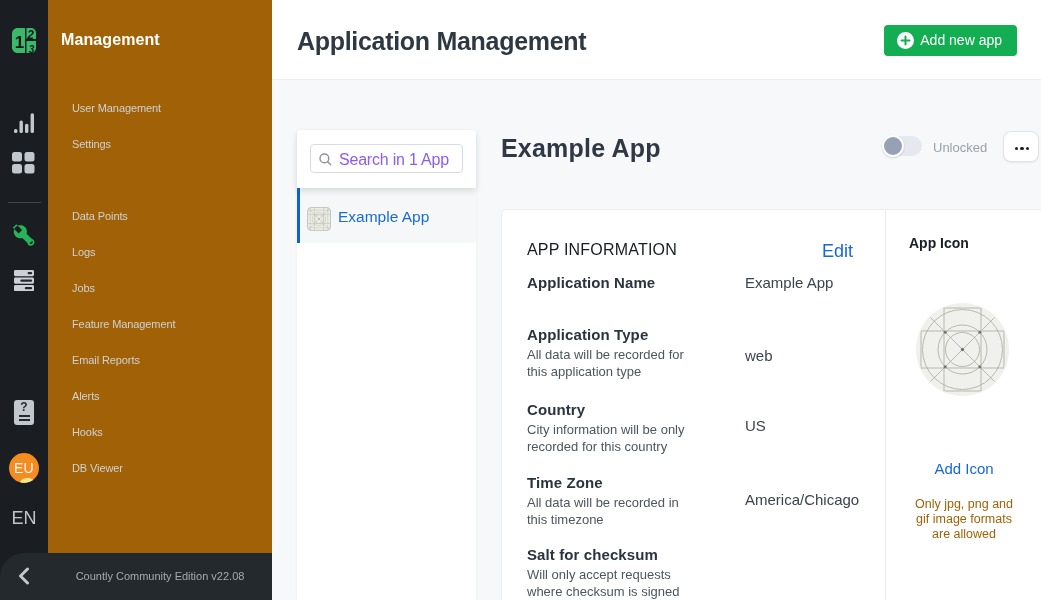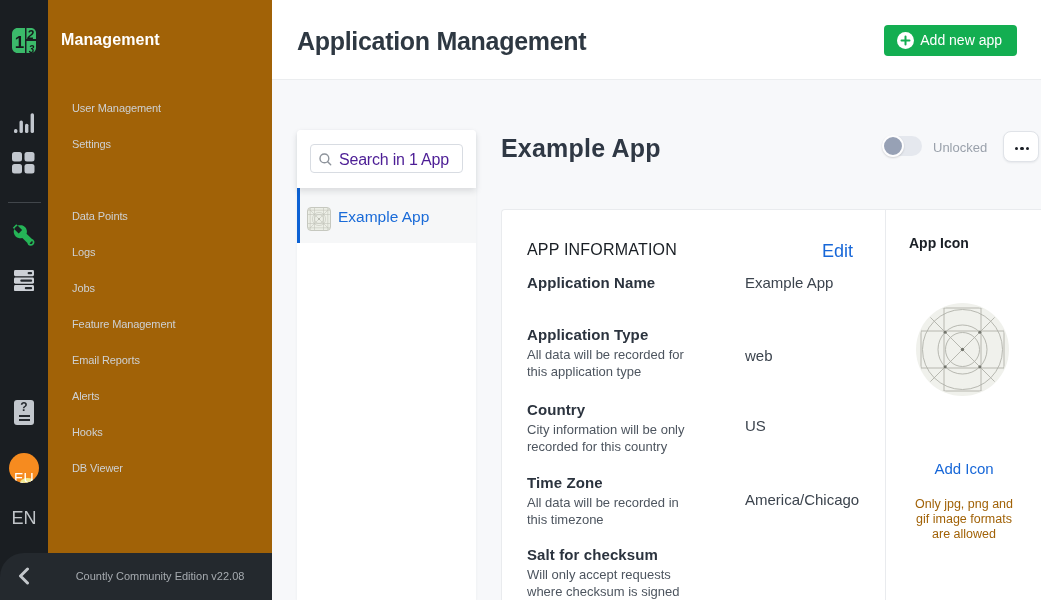--- a/index.html
+++ b/index.html
@@ -9,21 +9,21 @@
 
 .rail { position:absolute; left:0; top:0; width:48px; height:600px; background:#1a1e22; }
 .rail .logo { position:absolute; left:12px; top:28px; }
 .icon { position:absolute; left:12px; }
 .rail-div { position:absolute; left:8px; top:202px; width:33px; height:1px; background:#41464b; }
 .help-ic { position:absolute; left:14px; top:400px; width:20px; height:25px; background:#c2c7cd; border-radius:3px; color:#24292e; text-align:center; }
 .help-ic .q { font-size:12px; font-weight:bold; line-height:15px; display:block; }
 .help-ic .l1 { display:block; margin:0 auto; width:11px; height:2px; background:#24292e; }
 .help-ic .l2 { display:block; margin:2px auto 0; width:11px; height:2px; background:#24292e; }
 .avatar { position:absolute; left:9px; top:453px; width:30px; height:30px; border-radius:50%; background:#f68b1f; overflow:hidden; }
-.avatar .t { position:absolute; width:100%; text-align:center; top:17px; color:#fff; font-size:14px; letter-spacing:0.2px; }
+.avatar .t { position:absolute; width:100%; text-align:center; top:7px; color:#fff; font-size:14px; letter-spacing:0.2px; }
 .avatar .c { position:absolute; left:11px; bottom:-5px; width:15px; height:10px; border-radius:50%; background:#f0e992; }
 .en { position:absolute; left:0; top:508px; width:48px; text-align:center; color:#c0c4c8; font-size:18px; }
 
 
 .menu { position:absolute; left:48px; top:0; width:224px; height:600px; background:#a16207; }
 .menu h1 { color:#fff; font-size:16px; font-weight:bold; position:absolute; left:13px; top:31px; letter-spacing:0.1px; }
 .mitem { position:absolute; left:24px; color:#ced1d4; font-size:11px; letter-spacing:-0.1px; }
 .mpill { position:absolute; left:12px; top:166px; width:198px; height:30px; background:#13ae51; border-radius:4px; }
 .mpill span { position:absolute; left:12px; top:7px; color:#fff; font-size:15px; letter-spacing:-0.1px; }
 
@@ -37,21 +37,21 @@
 .hdr { position:absolute; left:0; top:0; width:769px; height:80px; background:#fff; border-bottom:1px solid #ebedef; }
 .hdr h2 { position:absolute; left:25px; top:27px; font-size:25px; font-weight:bold; color:#2e3842; letter-spacing:-0.3px; }
 .btn-add { position:absolute; right:24px; top:25px; height:31px; background:#13ae51; border-radius:4px; color:#fff; font-size:14px; line-height:31px; padding:0 15px 0 36px; }
 .btn-add svg { position:absolute; left:13px; top:7px; }
 
 
 .card { position:absolute; left:25px; top:130px; width:179px; height:470px; background:#fff; border-radius:4px 4px 0 0; box-shadow:0 1px 3px rgba(40,50,60,0.06); }
 .search-wrap { position:absolute; left:0; top:0; width:179px; height:58px; padding:14px 13px 0; background:#fff; box-shadow:0 3px 6px rgba(40,50,60,0.14); border-radius:4px 4px 0 0; z-index:2; }
 .search { position:relative; width:153px; height:29px; border:1px solid #d8dce2; border-radius:4px; background:#fff; }
 .search svg { position:absolute; left:8px; top:8px; }
-.search span { position:absolute; left:28px; top:6px; color:#4c1d95; font-size:16px; letter-spacing:-0.2px; }
+.search span { position:absolute; left:28px; top:6px; color:#8b5cf6; font-size:16px; letter-spacing:-0.2px; }
 .aitem { position:absolute; left:0; top:58px; width:179px; height:55px; background:#f6f7f8; border-left:3px solid #0d62d4; }
 .aitem .ai { position:absolute; left:7px; top:19px; }
 .aitem .at { position:absolute; left:38px; top:20px; color:#1a6bd8; font-size:15.5px; font-weight:500; }
 
 
 .dtitle { position:absolute; left:229px; top:134px; font-size:25px; font-weight:bold; color:#2f3844; letter-spacing:0.2px; }
 .toggle { position:absolute; left:610px; top:136px; width:40px; height:20px; background:#e5e8ee; border-radius:10px; }
 .toggle .knob { position:absolute; left:0px; top:-1px; width:22px; height:22px; border-radius:50%; background:#97a1b5; border:2.5px solid #fdfdfe; box-shadow:0 1px 2px rgba(0,0,0,0.15); }
 .unlocked { position:absolute; left:661px; top:140px; color:#9aa1ab; font-size:13px; }
 .dots { position:absolute; left:731px; top:131px; width:36px; height:31px; background:#fff; border:1px solid #e0e3e8; border-radius:8px; box-shadow:0 1px 2px rgba(40,50,60,0.08); }

